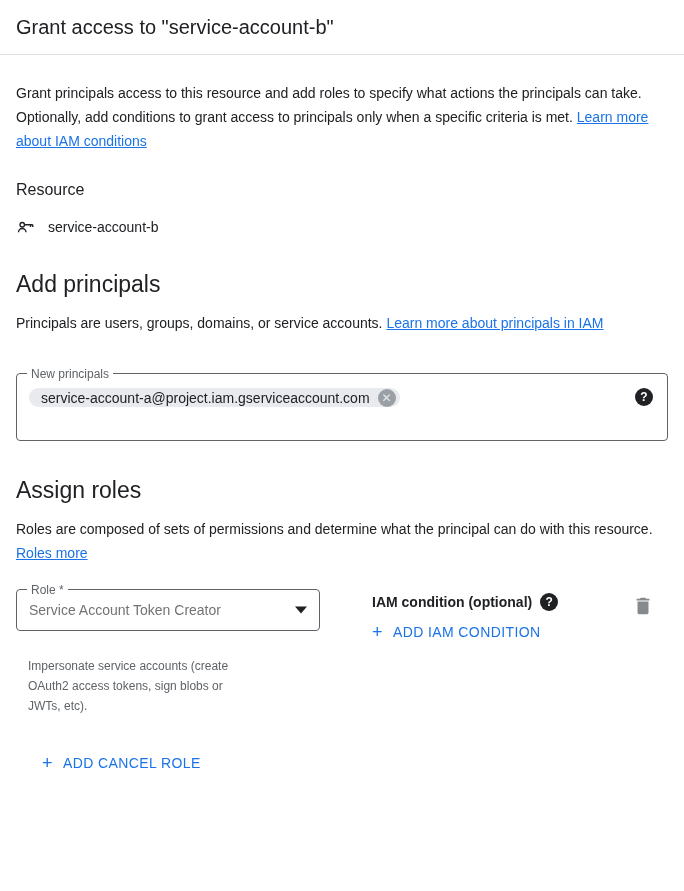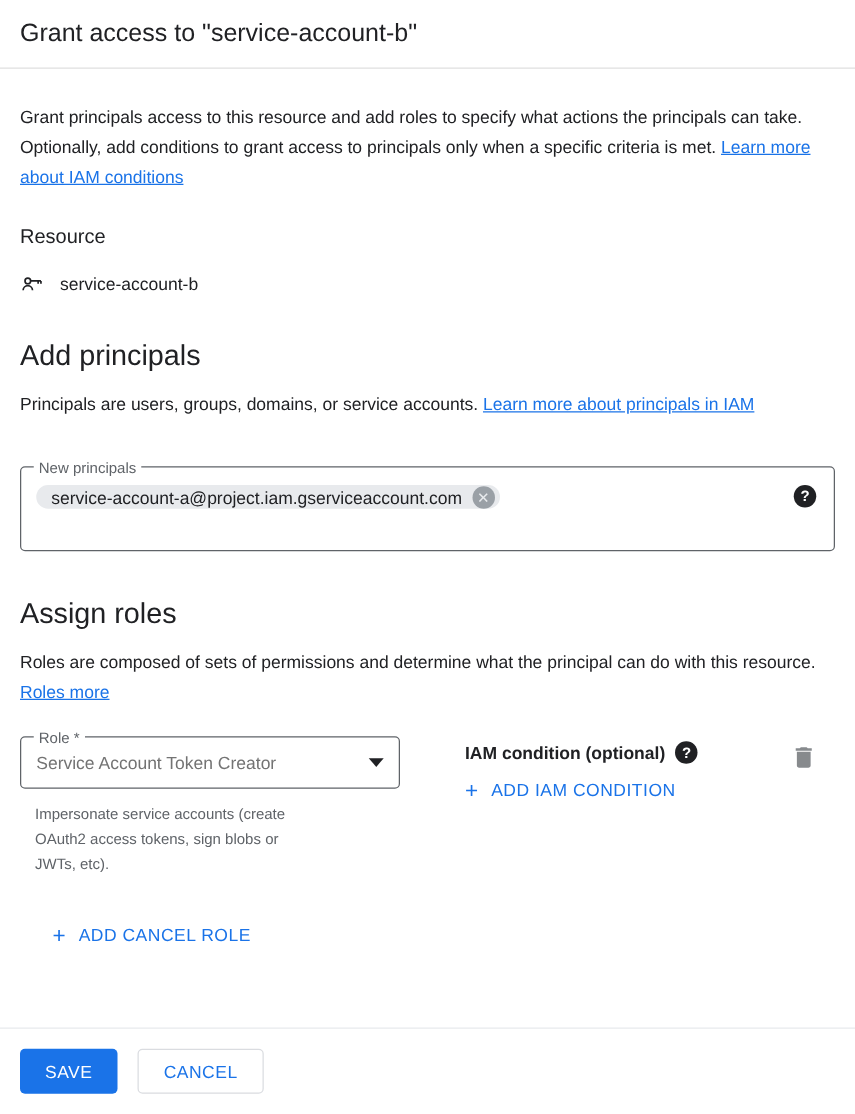--- a/index.html
+++ b/index.html
@@ -200,21 +200,21 @@
     position: absolute;
     right: 12px;
     top: 50%;
     transform: translateY(-50%);
     width: 0; height: 0;
     border-left: 6px solid transparent;
     border-right: 6px solid transparent;
     border-top: 7px solid #202124;
   }
   .role-desc {
-    margin-top: 10px;
+    margin-top: 25px;
     margin-left: 12px;
     font-size: 12px;
     line-height: 20px;
     color: #5f6368;
     width: 230px;
   }
   .cond-col {
     margin-left: 32px;
     flex: 1;
     padding-top: 4px;
@@ -388,18 +388,14 @@
       <div class="add-role-row">
         <button class="text-btn">
           <span class="plus">+</span>
           <span>ADD CANCEL ROLE</span>
         </button>
       </div>
     </div>
 
   </div>
 
-  <div class="footer">
-    <button class="btn-primary">SAVE</button>
-    <button class="btn-outline">CANCEL</button>
-  </div>
 
 </div>
 
 </body></html>

